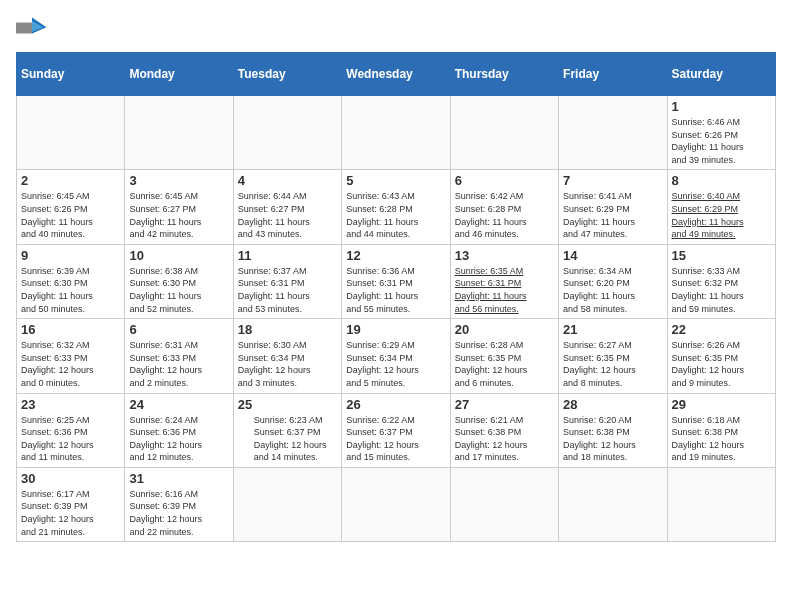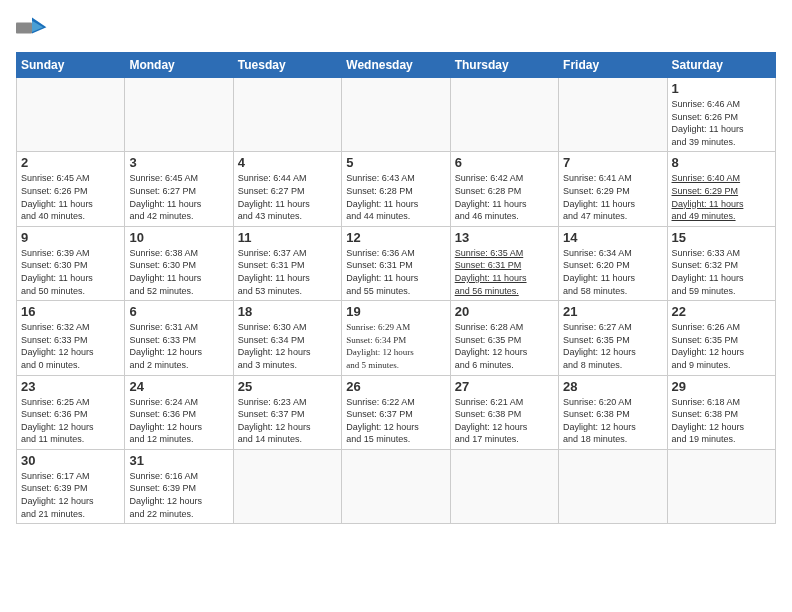--- a/index.html
+++ b/index.html
@@ -43,21 +43,21 @@
       color: #555;
     }
     .calendar {
       width: 100%;
       border-collapse: collapse;
       font-size: 10px;
     }
     .calendar th {
       background: #2d6db5;
       color: white;
-      padding: 5px 4px;
+      padding: 14px 4px;
       text-align: left;
       font-size: 12px;
       font-weight: bold;
       border: 1px solid #2d6db5;
     }
     .calendar td {
       border: 1px solid #ccc;
       padding: 3px 4px;
       vertical-align: top;
       width: calc(100%/7);
@@ -250,21 +250,21 @@
           </td>
           <td>
             <div class="day-num">18</div>
             <div class="day-info" style="white-space: pre-line;">Sunrise: 6:30 AM
 Sunset: 6:34 PM
 Daylight: 12 hours
 and 3 minutes.</div>
           </td>
           <td>
             <div class="day-num">19</div>
-            <div class="day-info" style="white-space: pre-line; font-family: Liberation Serif, serif;">Sunrise: 6:29 AM
+            <div class="day-info" style="white-space: pre-line;">Sunrise: 6:29 AM
 Sunset: 6:34 PM
 Daylight: 12 hours
 and 5 minutes.</div>
           </td>
           <td>
             <div class="day-num">20</div>
             <div class="day-info" style="white-space: pre-line;">Sunrise: 6:28 AM
 Sunset: 6:35 PM
 Daylight: 12 hours
 and 6 minutes.</div>
@@ -294,21 +294,21 @@
           </td>
           <td>
             <div class="day-num">24</div>
             <div class="day-info" style="white-space: pre-line;">Sunrise: 6:24 AM
 Sunset: 6:36 PM
 Daylight: 12 hours
 and 12 minutes.</div>
           </td>
           <td>
             <div class="day-num">25</div>
-            <div class="day-info" style="white-space: pre-line;">Sunrise: 6:23 AM
+            <div class="day-info" style="white-space: pre-line; margin-left: 16px;">Sunrise: 6:23 AM
 Sunset: 6:37 PM
 Daylight: 12 hours
 and 14 minutes.</div>
           </td>
           <td>
             <div class="day-num">26</div>
             <div class="day-info" style="white-space: pre-line;">Sunrise: 6:22 AM
 Sunset: 6:37 PM
 Daylight: 12 hours
 and 15 minutes.</div>

